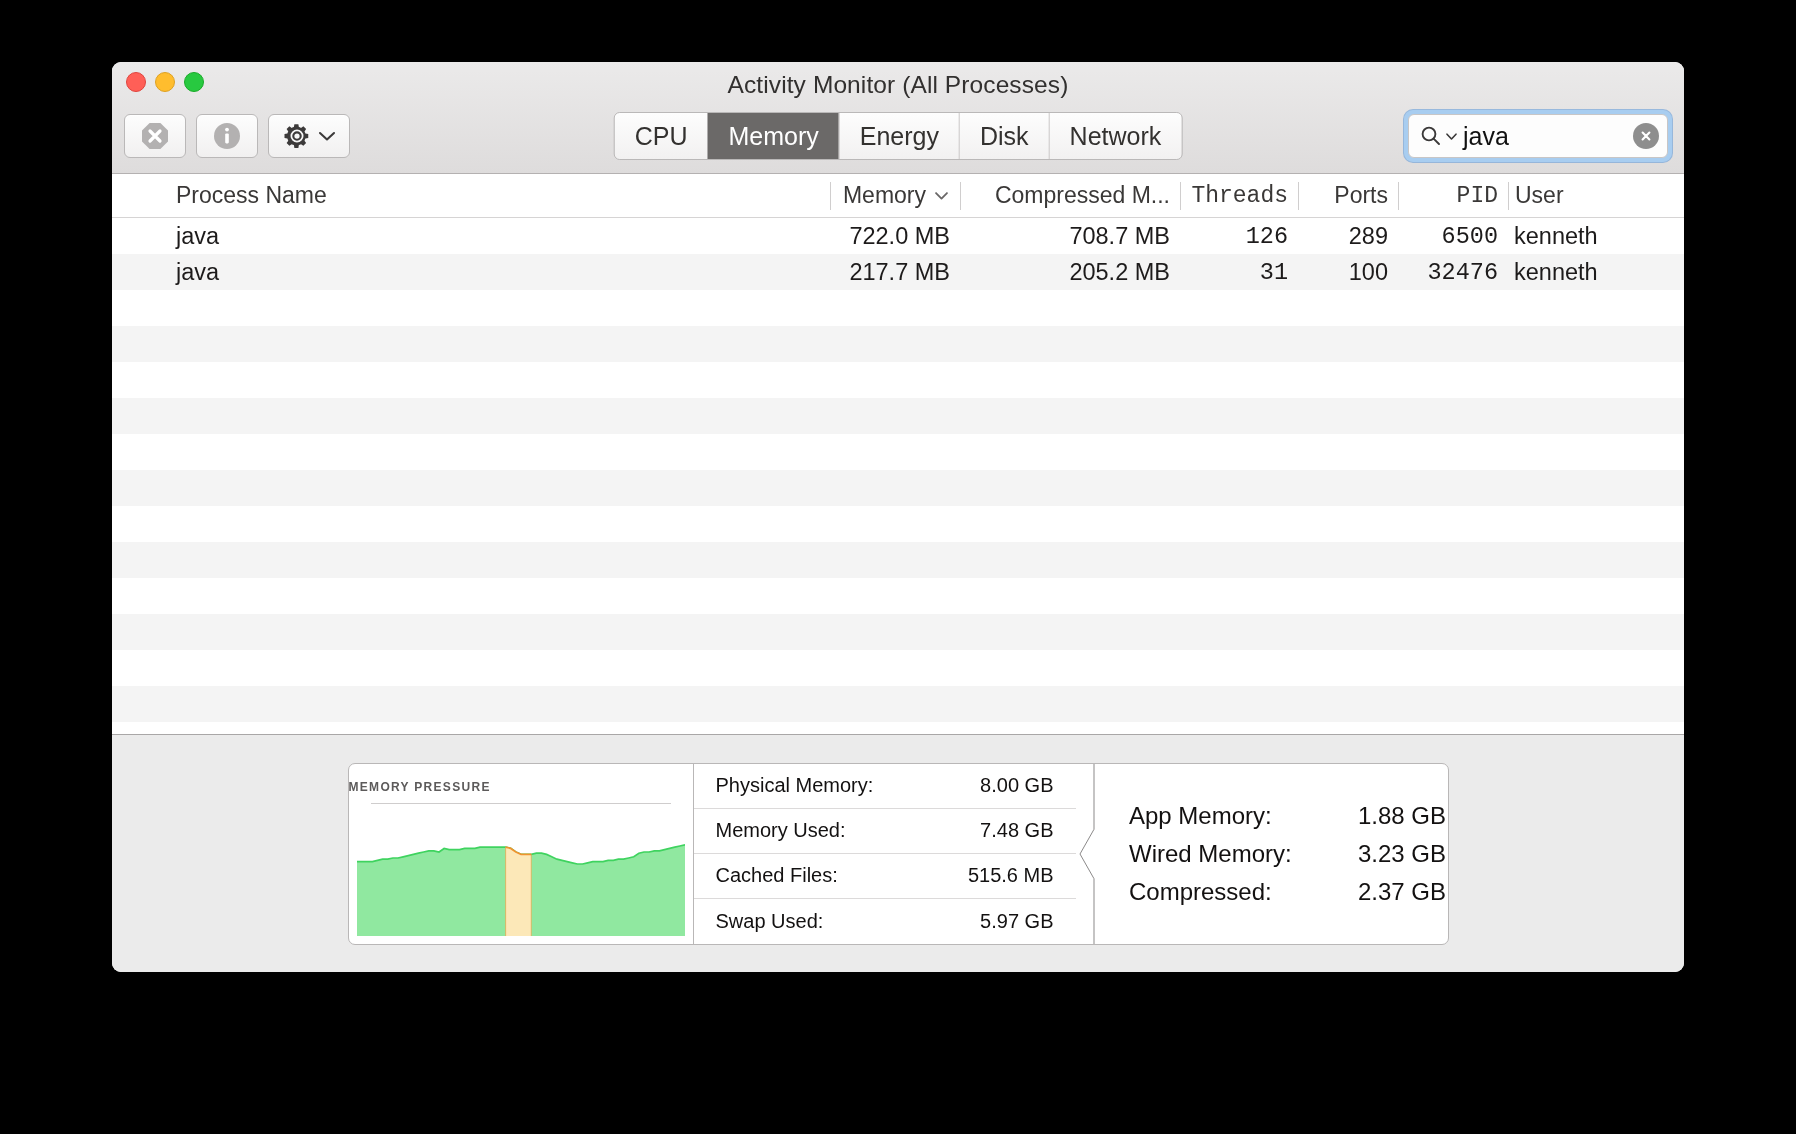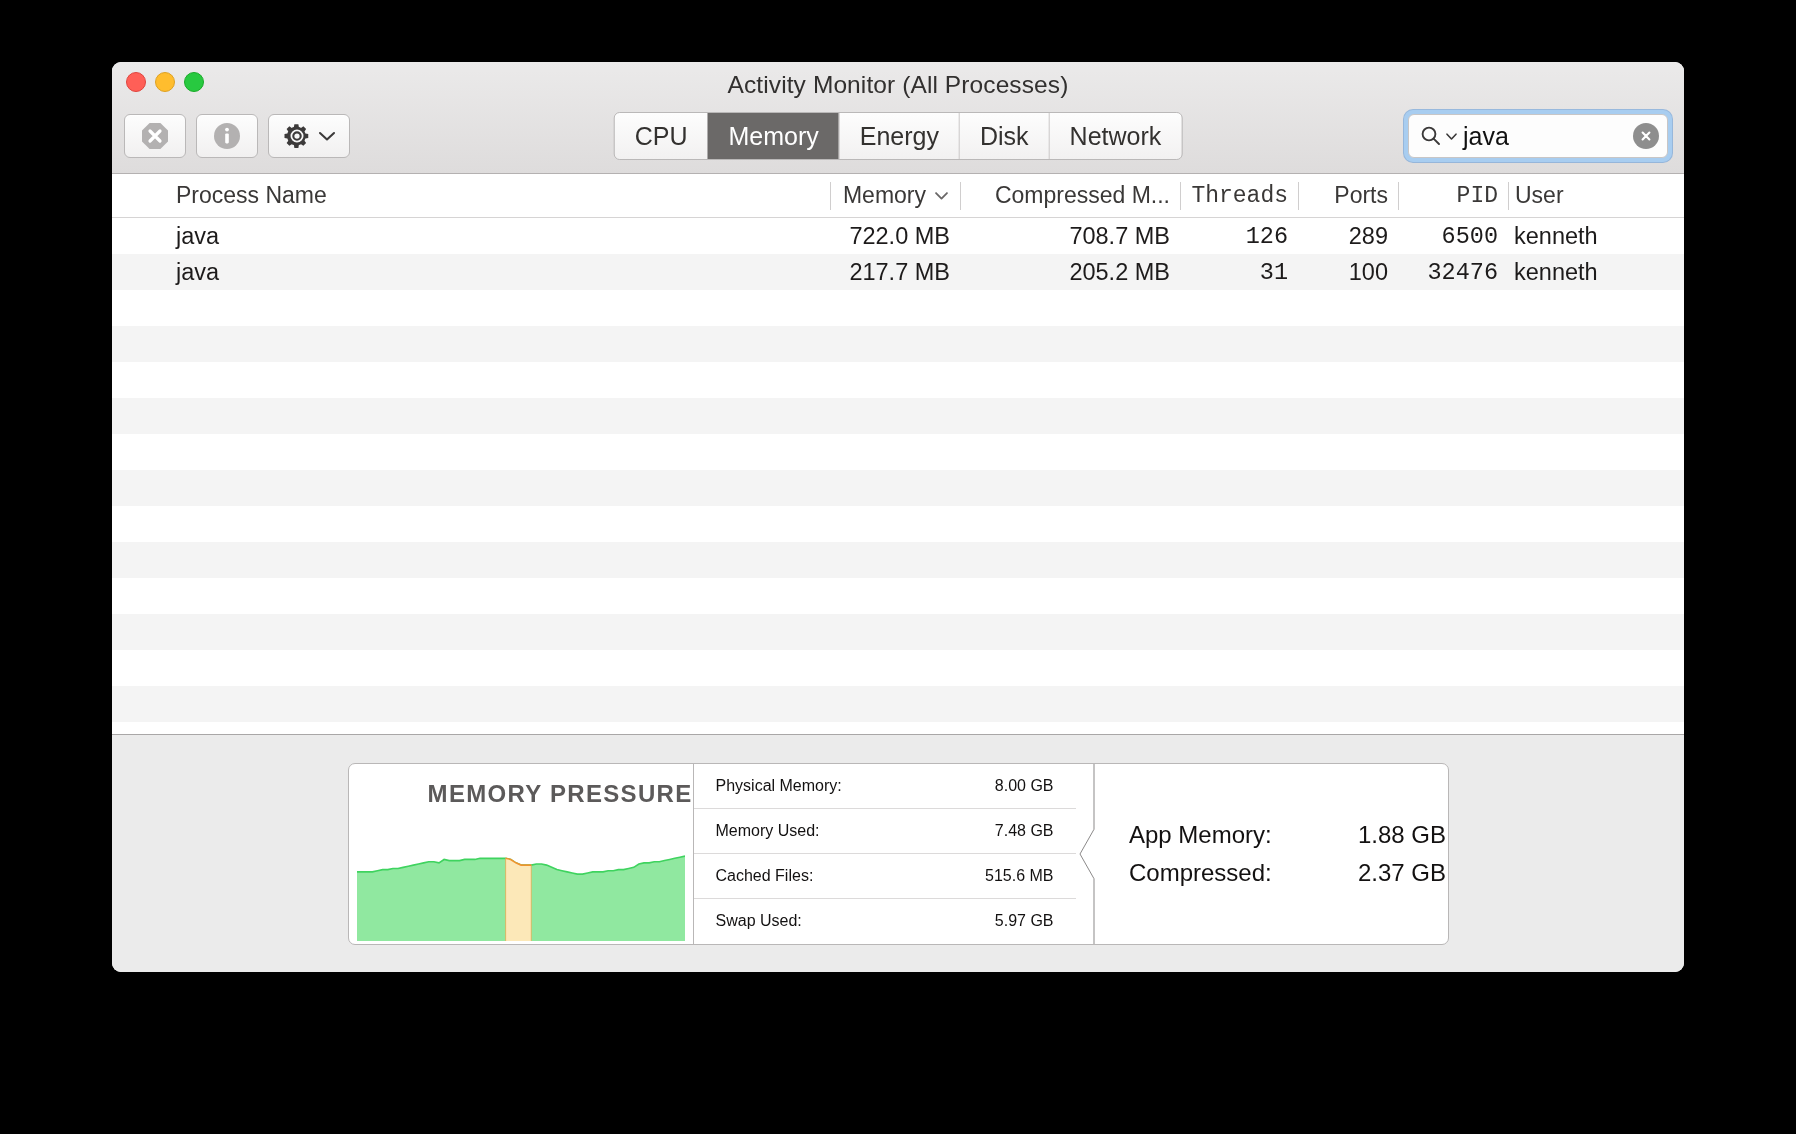--- a/index.html
+++ b/index.html
@@ -153,38 +153,37 @@
     background: #fff;
     border: 1px solid #b9b7b7;
     border-radius: 7px;
     height: 182px;
     overflow: hidden;
   }
 
   
   .pressure { width: 344px; display: flex; flex-direction: column; position: relative; }
   .pressure-title {
-    font-size: 24px; font-weight: bold; letter-spacing: 1.3px;
-    color: #5c5a5a; text-align: right;
+    font-size: 12px; font-weight: bold; letter-spacing: 1.3px;
+    color: #5c5a5a; text-align: left;
     padding: 16px 0 9px;
-    margin-left: 44px;
   }
   .pressure-rule { height: 1px; background: #cfcdcd; margin: 0 22px; }
   .pressure-graph { flex: 1 1 auto; position: relative; margin: 12px 8px 8px; }
   .pressure-graph svg { display: block; width: 100%; height: 100%; }
 
   .divider-v { width: 1px; background: #b9b7b7; }
 
   
   .stats-left { width: 382px; padding: 0; display: flex; flex-direction: column; justify-content: center; }
   .stat-row {
     display: flex; align-items: center; justify-content: space-between;
     height: 45px; padding: 0 22px 0 22px;
     border-bottom: 1px solid #dcdada;
-    font-size: 16px; color: #131111;
+    font-size: 20px; color: #131111;
   }
   .stat-row:last-child { border-bottom: none; }
   .stat-val { font-variant-numeric: tabular-nums; }
 
   .bracket { width: 22px; position: relative; }
   .bracket svg { position: absolute; inset: 0; width: 100%; height: 100%; }
 
   .stats-right { width: 350px; display: flex; flex-direction: column; justify-content: center; padding-left: 30px; gap: 10px; }
   .stat-row2 { display: flex; align-items: center; font-size: 24px; color: #131111; justify-content: center; }
   .stat-row2 .k { width: 205px; }
@@ -357,20 +356,24 @@
             <path d="M18 0 L18 66 L4 91 L18 116 L18 182" stroke="#8a8888" stroke-width="1" fill="none"></path>
           </svg>
         </div>
 
         <div class="stats-right" id="stats-right">
             <div class="stat-row2">
               <span class="k">App Memory:</span>
               <span class="v">1.88 GB</span>
             </div>
             <div class="stat-row2">
+              <span class="k">Wired Memory:</span>
+              <span class="v">3.23 GB</span>
+            </div>
+            <div class="stat-row2">
               <span class="k">Compressed:</span>
               <span class="v">2.37 GB</span>
             </div>
           </div>
 
       </div>
     </div>
 
   </div>
 </div>

